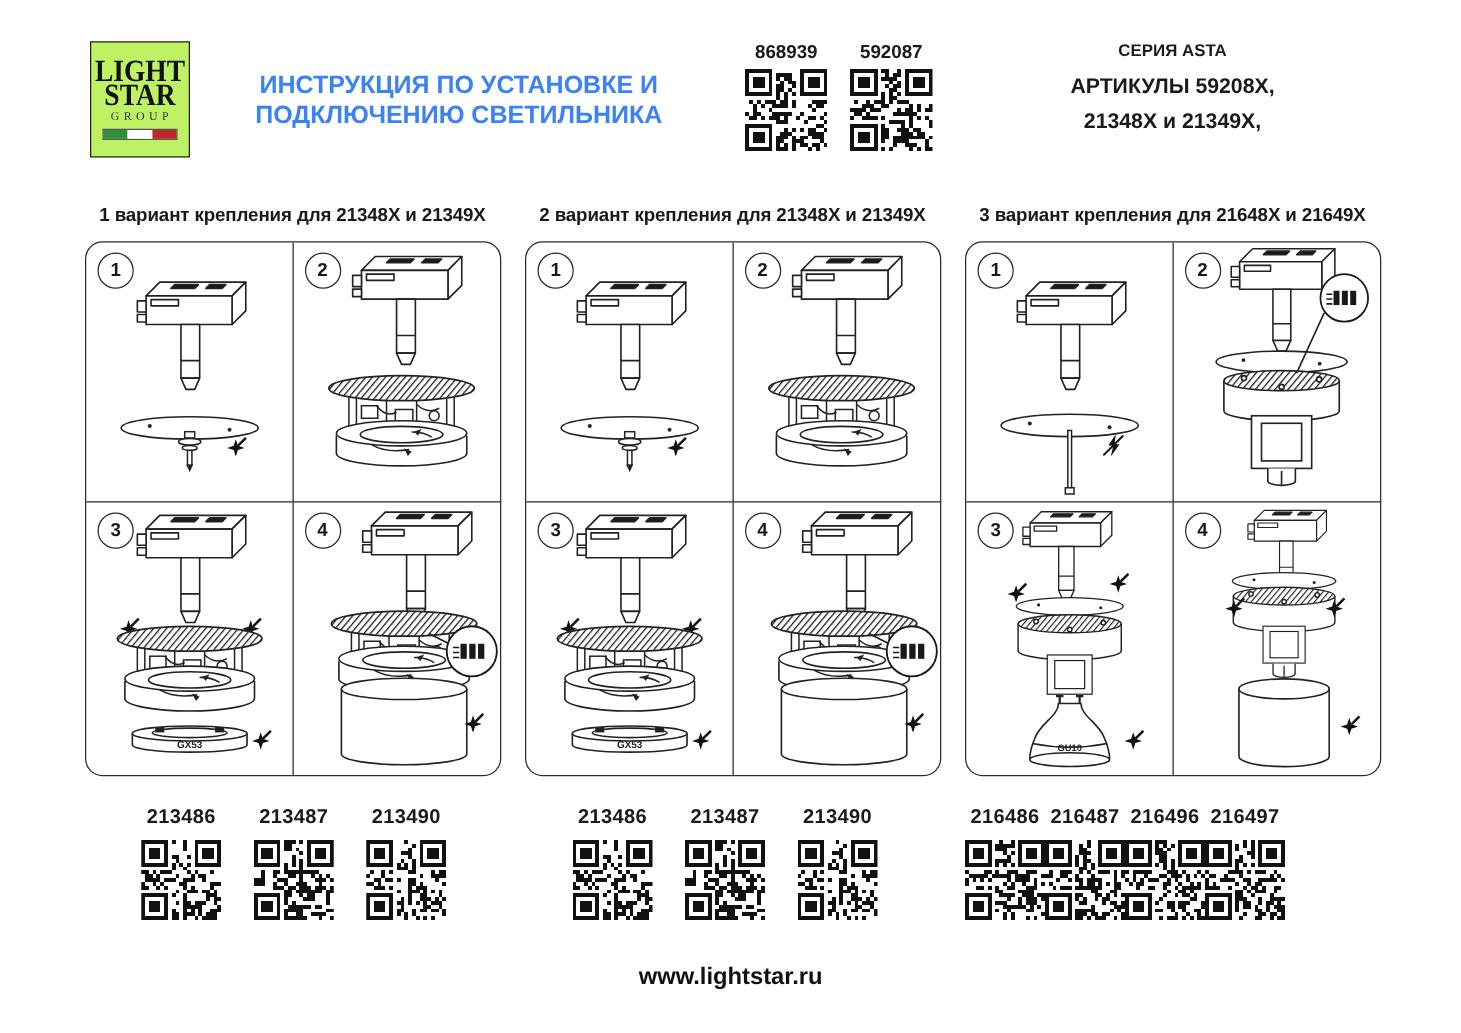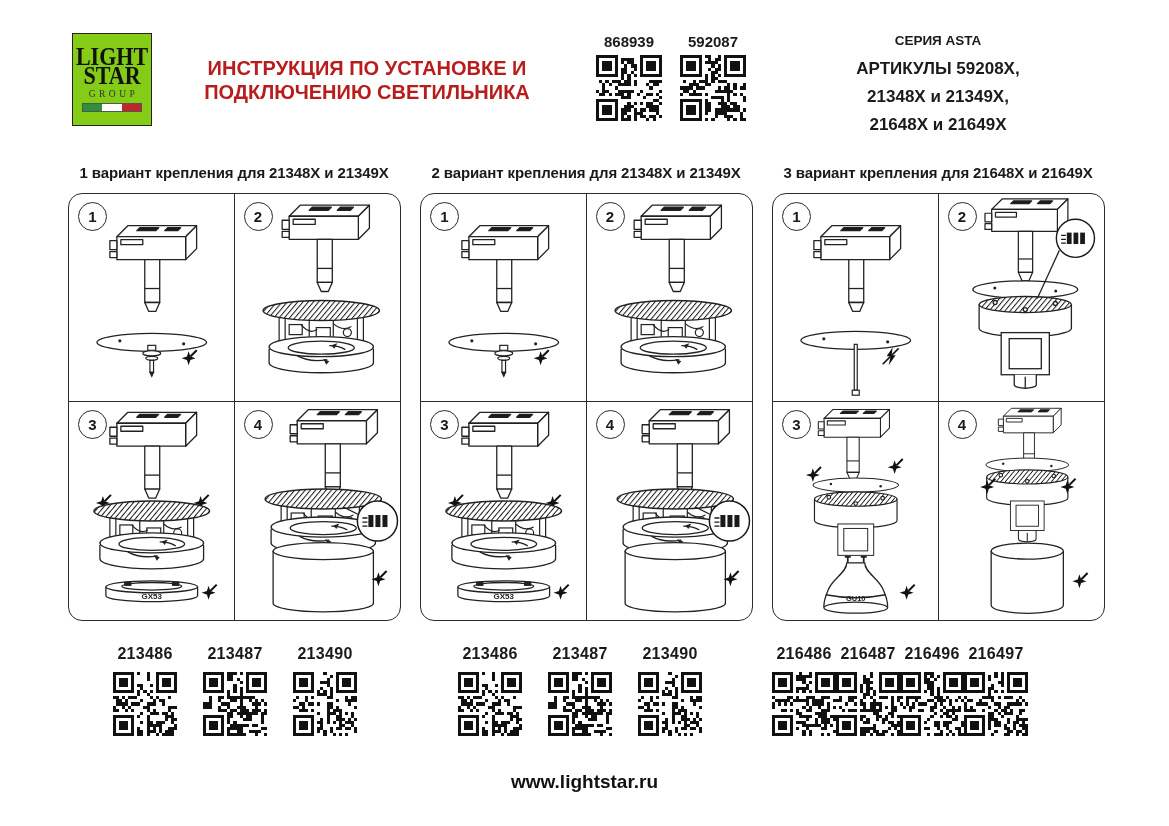--- a/index.html
+++ b/index.html
@@ -1,30 +1,30 @@
 <!DOCTYPE html>
 <html><head>
 <meta charset="utf-8">
 <style>
   html,body{margin:0;padding:0;}
   body{width:1169px;height:826px;background:#ffffff;position:relative;
        font-family:"Liberation Sans",sans-serif;color:#1a1a1a;overflow:hidden;}
 
   
   .logo-box{position:absolute;left:72px;top:33px;width:78px;height:91px;border:1.6px solid #222;
-            display:flex;flex-direction:column;align-items:center;justify-content:center;background:#84cc16;}
+            display:flex;flex-direction:column;align-items:center;justify-content:center;background:#bef264;}
   .logo-line{font-family:"Liberation Serif",serif;font-weight:bold;font-size:22px;line-height:19px;
              letter-spacing:0;color:#111;transform:scaleY(1.12);}
   .logo-group{font-family:"Liberation Serif",serif;font-size:9.5px;letter-spacing:3.5px;color:#333;
               margin-top:4px;margin-left:3px;}
   .flag{width:58px;height:7px;margin-top:4px;border:1px solid #555;display:flex;}
   .flag-seg{flex:1 1 33%;}
 
   .doc-title{position:absolute;left:167px;top:56px;width:400px;text-align:center;
-             font-size:20px;font-weight:bold;line-height:24px;color:#b91c1c;}
+             font-size:20px;font-weight:bold;line-height:24px;color:#3b82f6;}
 
   .qr-top-label{position:absolute;top:33px;width:70px;text-align:center;font-weight:bold;font-size:15px;}
   .qr-top{position:absolute;top:55px;}
 
   .series-block{position:absolute;left:848px;top:33px;width:180px;text-align:center;}
   .series-title{font-weight:bold;font-size:13.5px;margin-bottom:7px;}
   .series-line{font-weight:bold;font-size:17px;line-height:28px;}
 
   
   .sec-header{position:absolute;top:164px;width:332px;text-align:center;
@@ -640,21 +640,20 @@
       <rect x="15" y="20" width="1" height="1"></rect>
       <rect x="17" y="20" width="1" height="1"></rect>
       <rect x="19" y="20" width="1" height="1"></rect>
       <rect x="20" y="20" width="1" height="1"></rect>
     </svg></div>
 
 <div class="series-block">
   <div class="series-title">СЕРИЯ ASTA</div>
   <div class="series-line">АРТИКУЛЫ 59208X,</div>
   <div class="series-line">21348X и 21349X,</div>
-  <div class="series-line">21648X и 21649X</div>
 </div>
 
 <div class="sec-header" style="left:68px;">1 вариант крепления для 21348X и 21349X</div>
 <div class="sec-header" style="left:420px;">2 вариант крепления для 21348X и 21349X</div>
 <div class="sec-header" style="left:772px;">3 вариант крепления для 21648X и 21649X</div>
 
 <div class="panel" style="left:68px;">
   <div class="cell tl">
     <div class="step-badge">1</div>
     <svg class="fig" viewBox="0 0 165 206" stroke="#222" fill="none" stroke-width="1.3">

